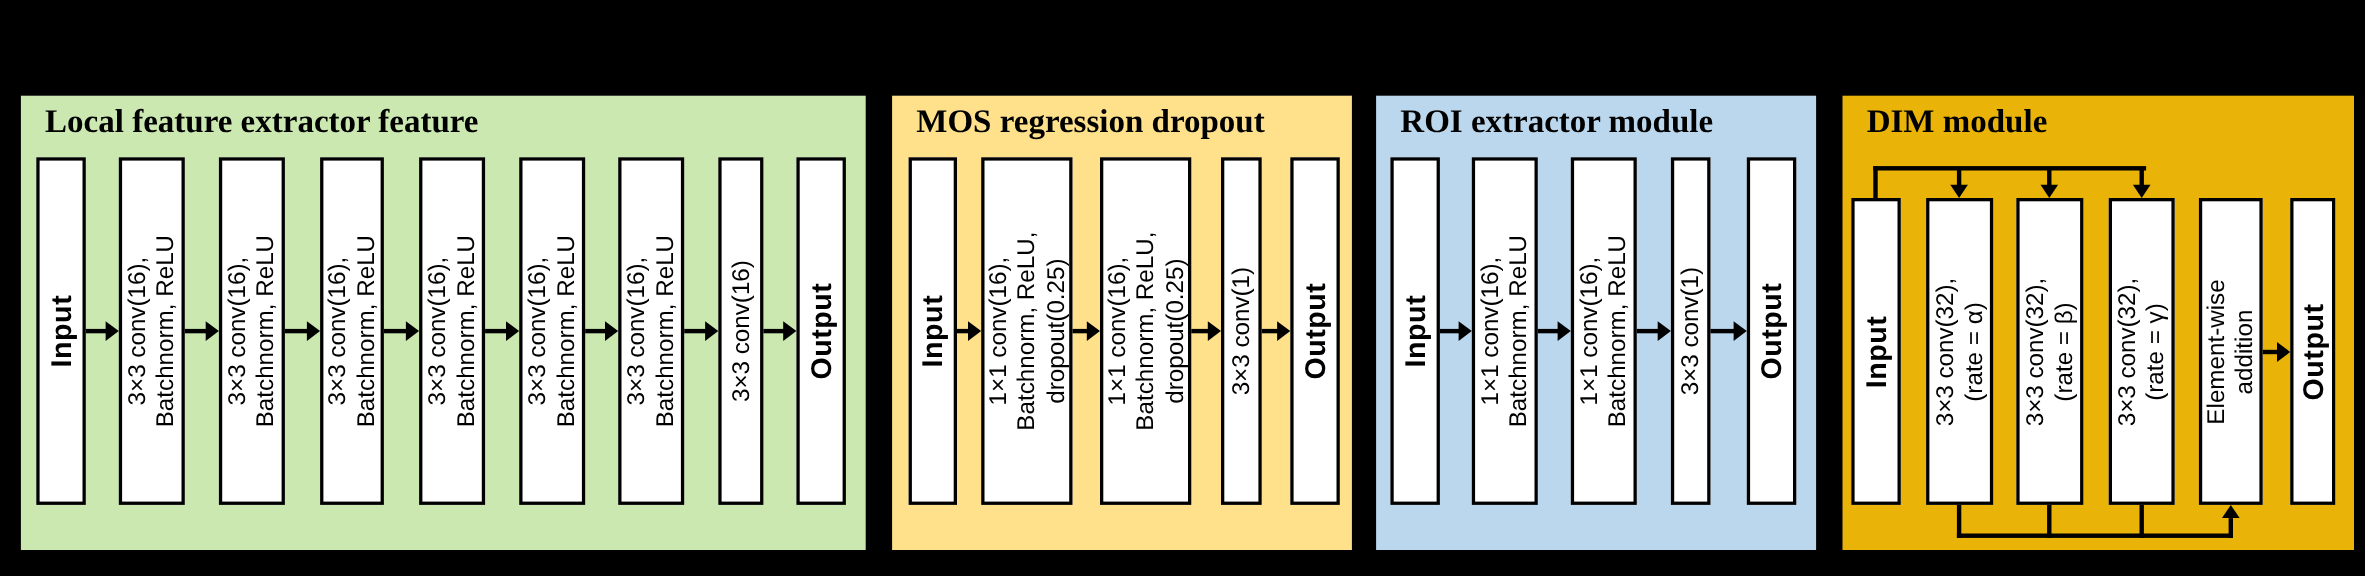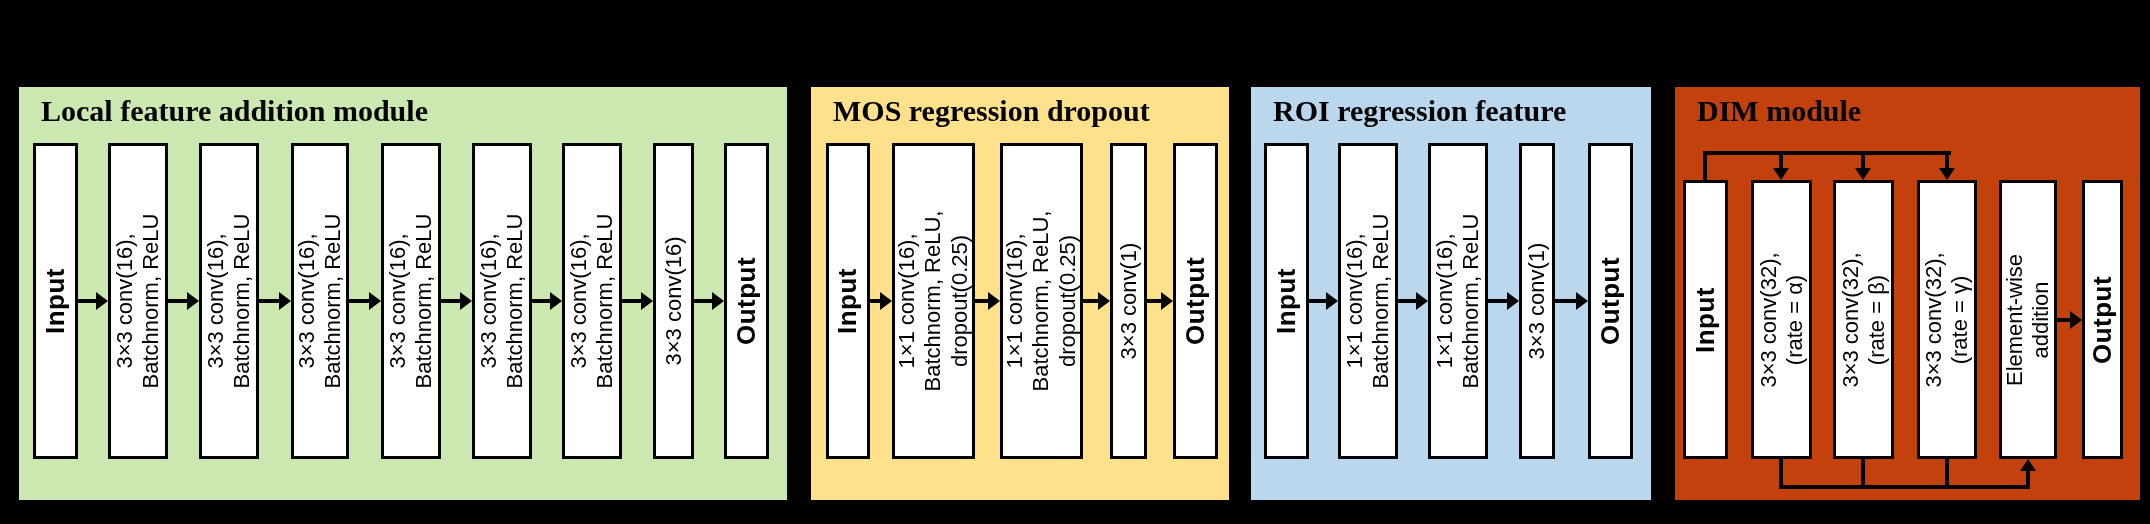--- a/index.html
+++ b/index.html
@@ -29,21 +29,21 @@
              border-top:12px solid #000;border-left:8px solid transparent;border-right:8px solid transparent;}
   .head-up{position:absolute;width:0;height:0;
            border-bottom:12px solid #000;border-left:8px solid transparent;border-right:8px solid transparent;}
 </style>
 </head>
 <body>
 
 <div class="canvas">
 
   <div class="module" style="left:19px;width:768px;background:#CBE8B1;">
-    <div class="mtitle">Local feature addition module</div>
+    <div class="mtitle">Local feature extractor feature</div>
 
     <div class="box io" style="left:14px;width:45px;">
       <div class="rot">Input</div>
     </div>
     <div class="box" style="left:89px;width:60px;">
       <div class="rot">3×3 conv(16),
 Batchnorm, ReLU</div>
     </div>
     <div class="box" style="left:180px;width:60px;">
       <div class="rot">3×3 conv(16),
@@ -141,21 +141,21 @@
         <i class="shaft"></i>
         <i class="head"></i>
       </div>
     <div class="arr" style="left:336px;width:26px;">
         <i class="shaft"></i>
         <i class="head"></i>
       </div>
   </div>
 
   <div class="module" style="left:1251px;width:400px;background:#BBD7ED;">
-    <div class="mtitle">ROI regression feature</div>
+    <div class="mtitle">ROI extractor module</div>
 
     <div class="box io" style="left:13px;width:45px;">
       <div class="rot">Input</div>
     </div>
     <div class="box" style="left:87px;width:60px;">
       <div class="rot">1×1 conv(16),
 Batchnorm, ReLU</div>
     </div>
     <div class="box" style="left:177px;width:60px;">
       <div class="rot">1×1 conv(16),
@@ -179,21 +179,21 @@
     <div class="arr" style="left:237px;width:31px;">
         <i class="shaft"></i>
         <i class="head"></i>
       </div>
     <div class="arr" style="left:304px;width:33px;">
         <i class="shaft"></i>
         <i class="head"></i>
       </div>
   </div>
 
-  <div class="module dim" style="left:1675px;width:465px;background:#c2410c;">
+  <div class="module dim" style="left:1675px;width:465px;background:#eab308;">
     <div class="mtitle">DIM module</div>
 
     <div class="line" style="left:28px;top:64px;width:4px;height:29px;"></div>
     <div class="line" style="left:28px;top:64px;width:248px;height:4px;"></div>
     <div class="line" style="left:104px;top:66px;width:4px;height:16px;"></div>
     <div class="head-down" style="left:98px;top:81px;"></div>
     <div class="line" style="left:186px;top:66px;width:4px;height:16px;"></div>
     <div class="head-down" style="left:180px;top:81px;"></div>
     <div class="line" style="left:270px;top:66px;width:4px;height:16px;"></div>
     <div class="head-down" style="left:264px;top:81px;"></div>

